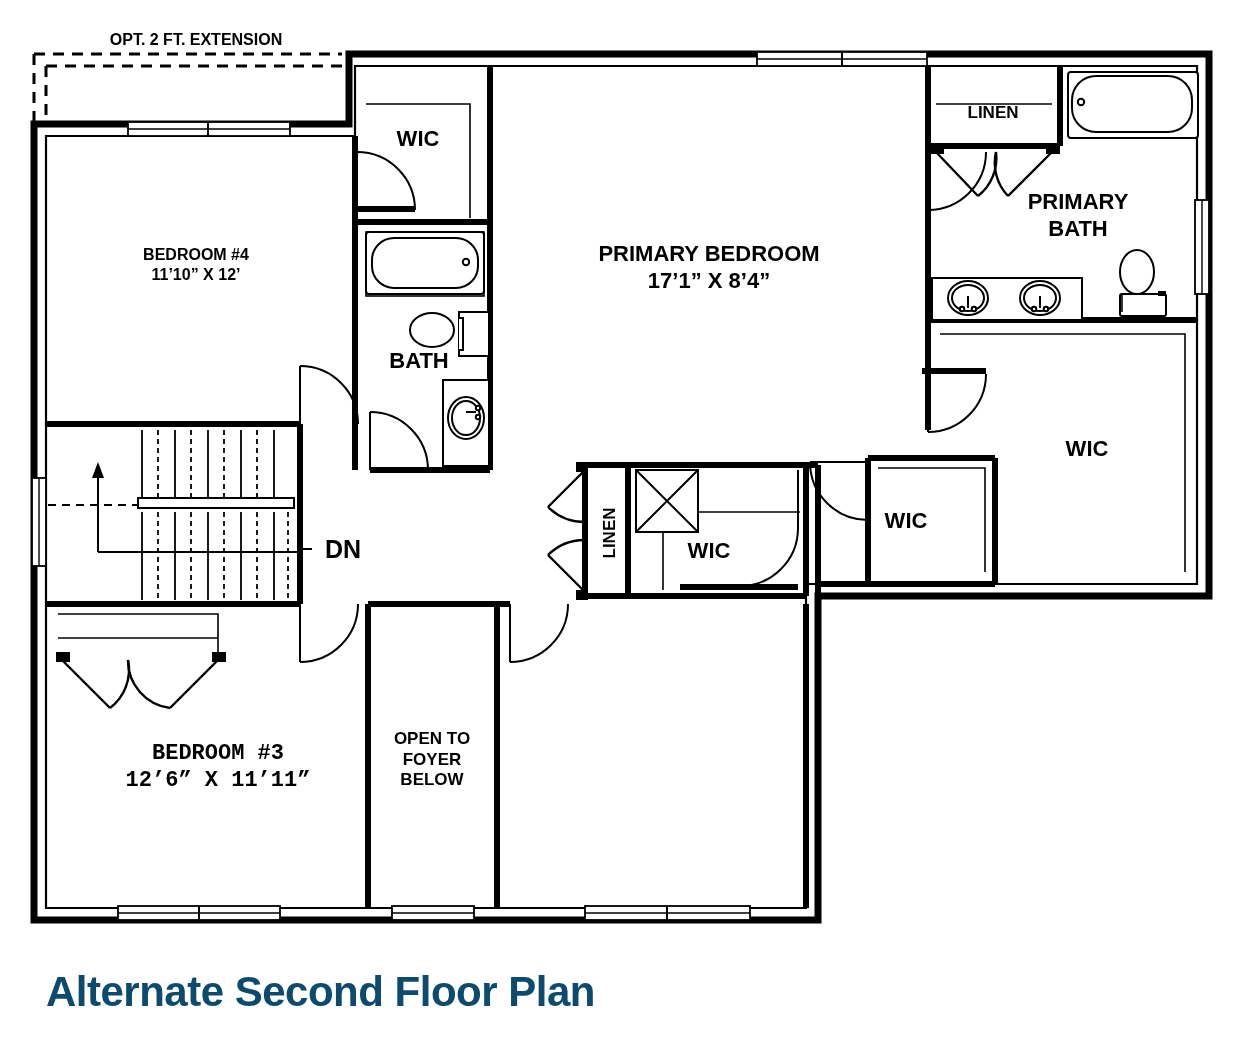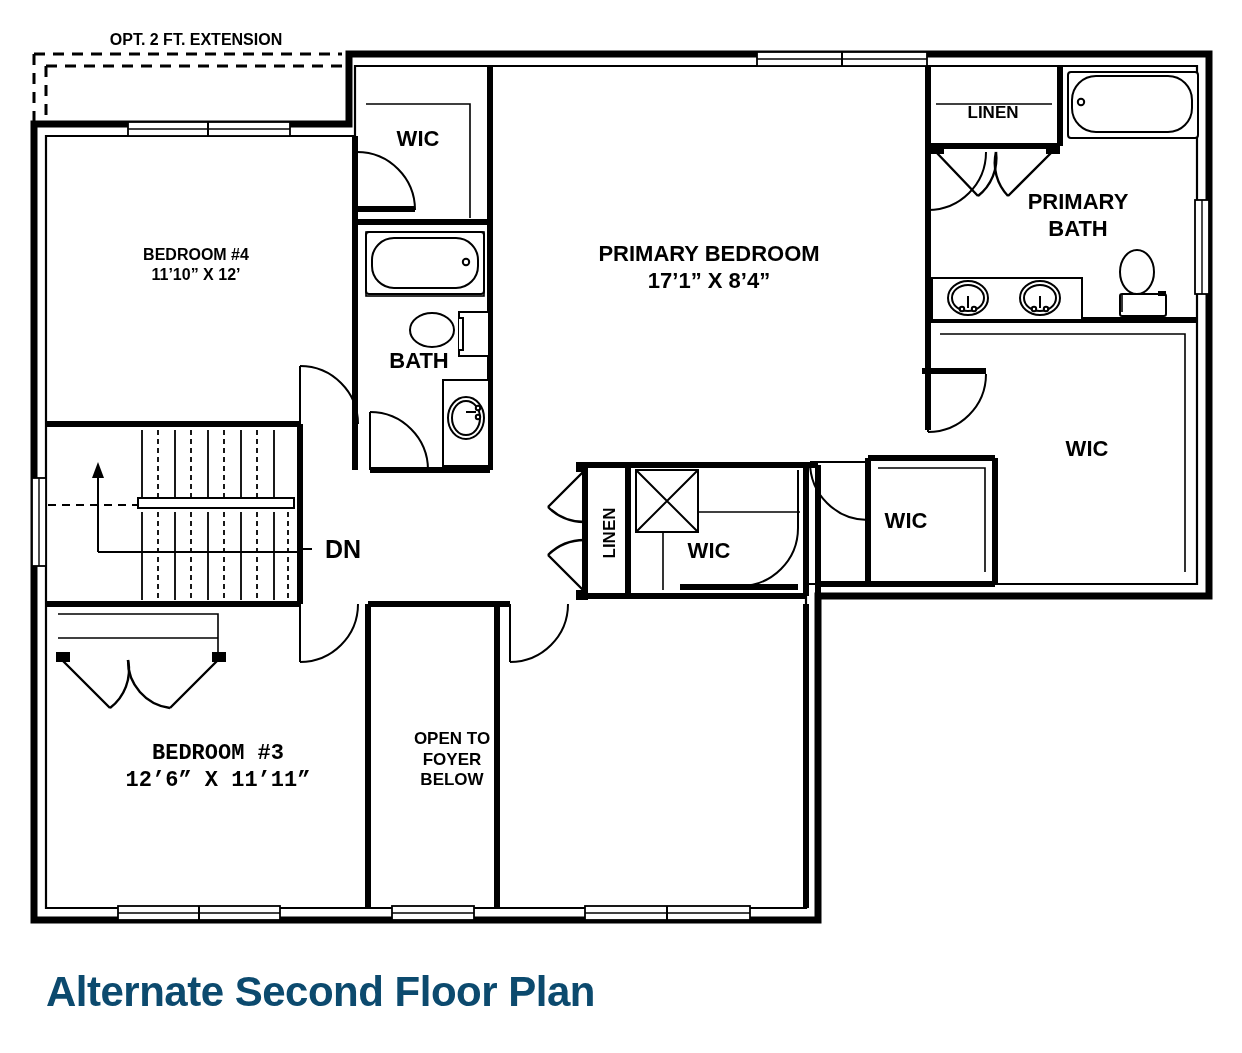--- a/index.html
+++ b/index.html
@@ -331,18 +331,18 @@
 
   <div class="lbl" style="left:709px;top:551px;font-size:22px;">WIC</div>
 
   <div class="lbl rot" style="left:610px;top:533px;font-size:17px;">LINEN</div>
 
   <div class="lbl" style="left:343px;top:549px;font-size:25px;">DN</div>
 
   <div class="lbl" style="left:218px;top:768px;font-size:22px;font-family:Liberation Mono, monospace;">BEDROOM #3
 12’6” X 11’11”</div>
 
-  <div class="lbl" style="left:432px;top:760px;font-size:17px;margin-left:20px;">OPEN TO
+  <div class="lbl" style="left:432px;top:760px;font-size:17px;">OPEN TO
 FOYER
 BELOW</div>
 
 
 </div>
 
 </body></html>

